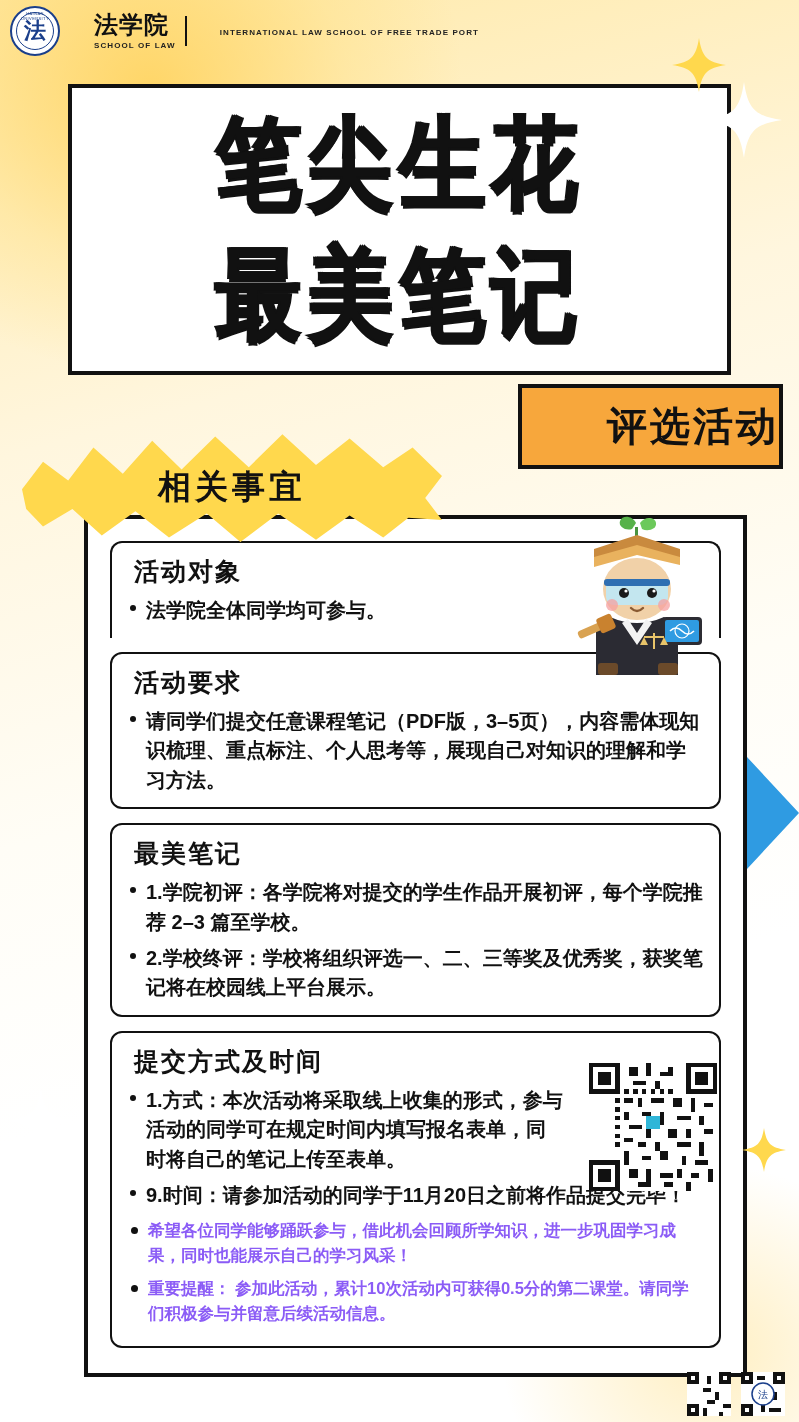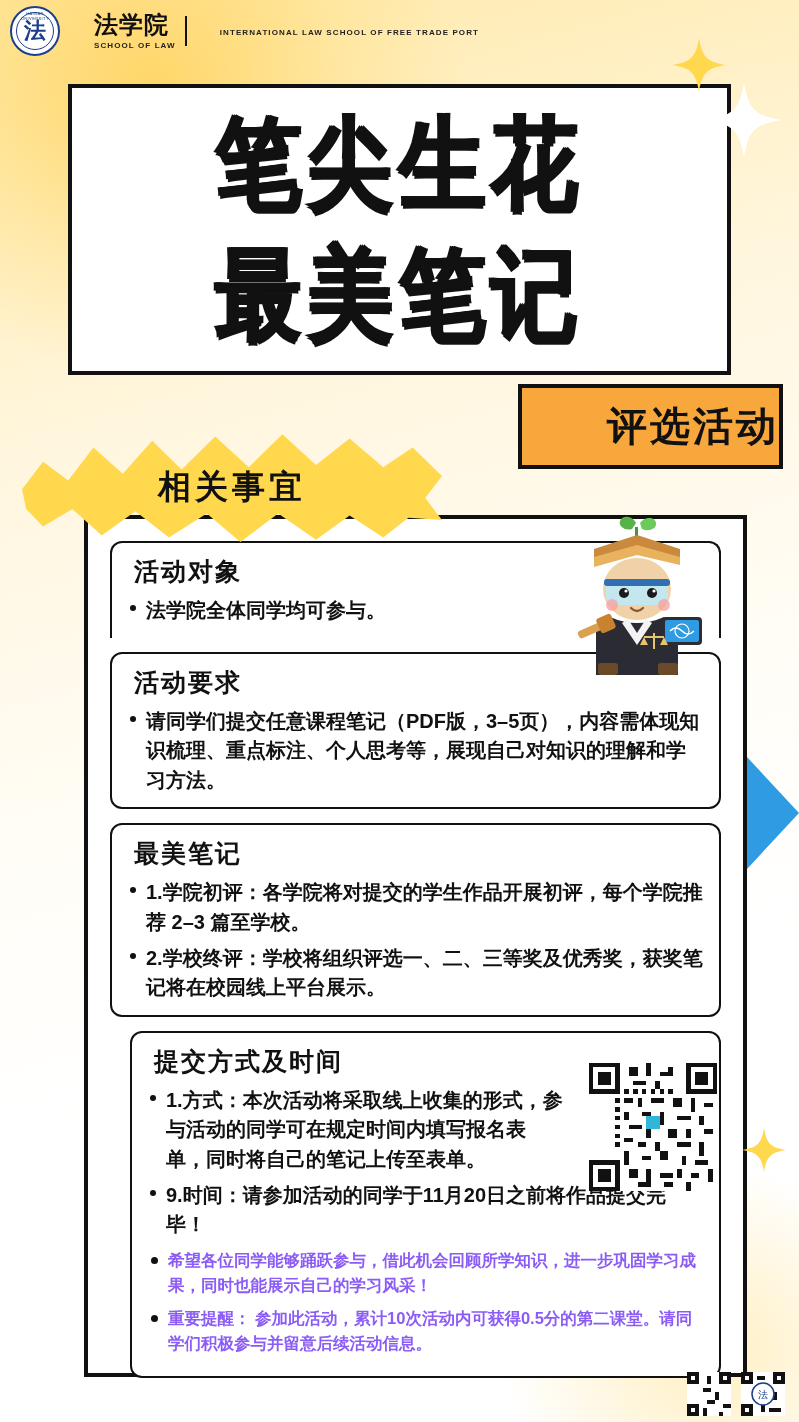--- a/index.html
+++ b/index.html
@@ -278,21 +278,21 @@
     position: absolute;
     left: 4px;
     top: 9px;
     width: 6px;
     height: 6px;
     background: #111;
     border-radius: 50%;
   }
 
   
-  .submit-wrap { position: relative; margin-left: 20px; }
+  .submit-wrap { position: relative; }
   .qr {
     position: absolute;
     right: 2px;
     top: 30px;
     width: 128px;
     height: 128px;
     z-index: 4;
   }
   .qr svg { display: block; }
   .narrow li { padding-right: 140px; }

